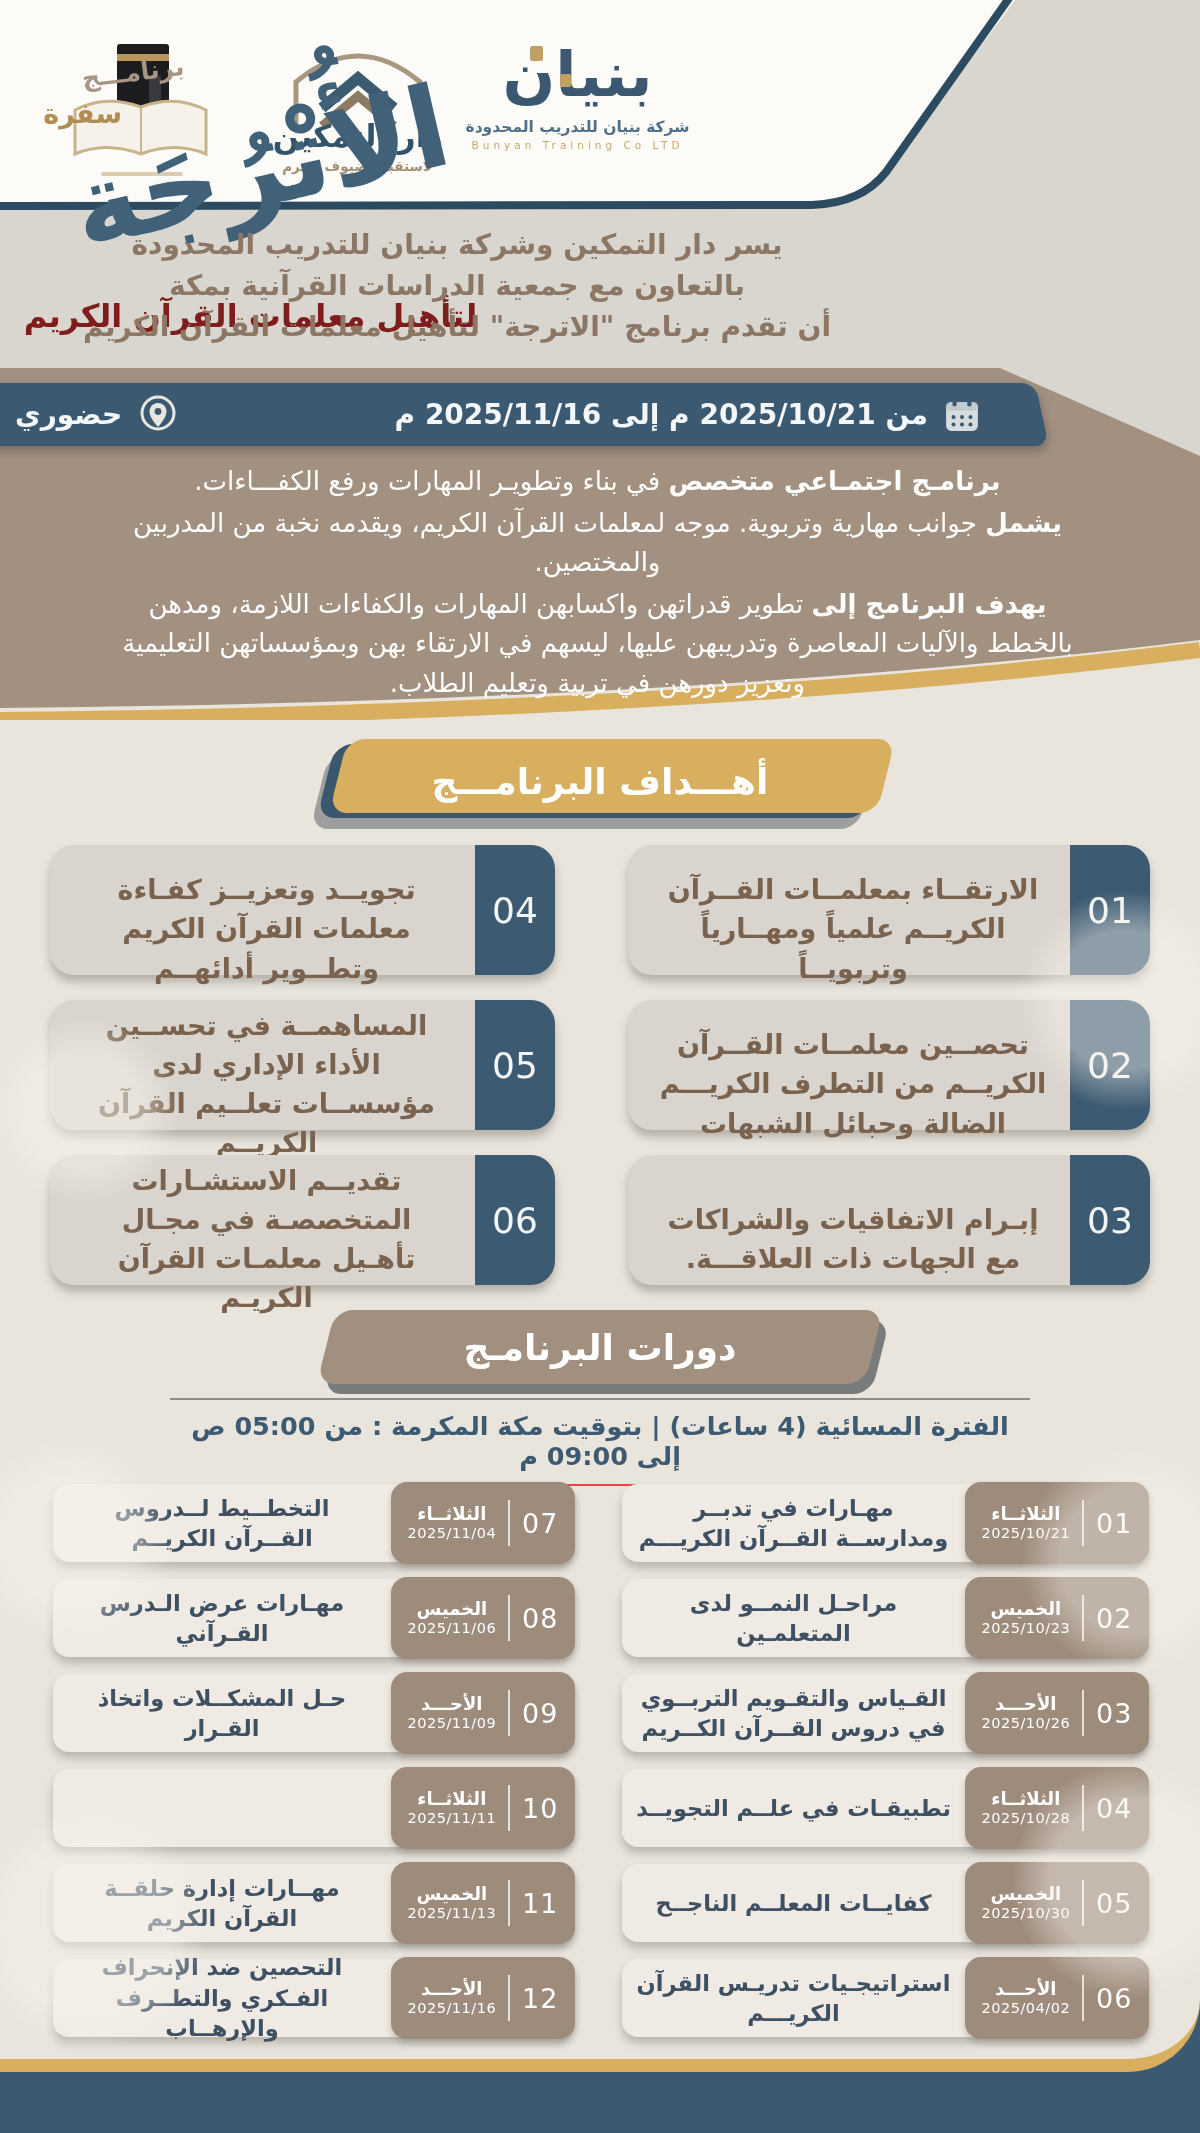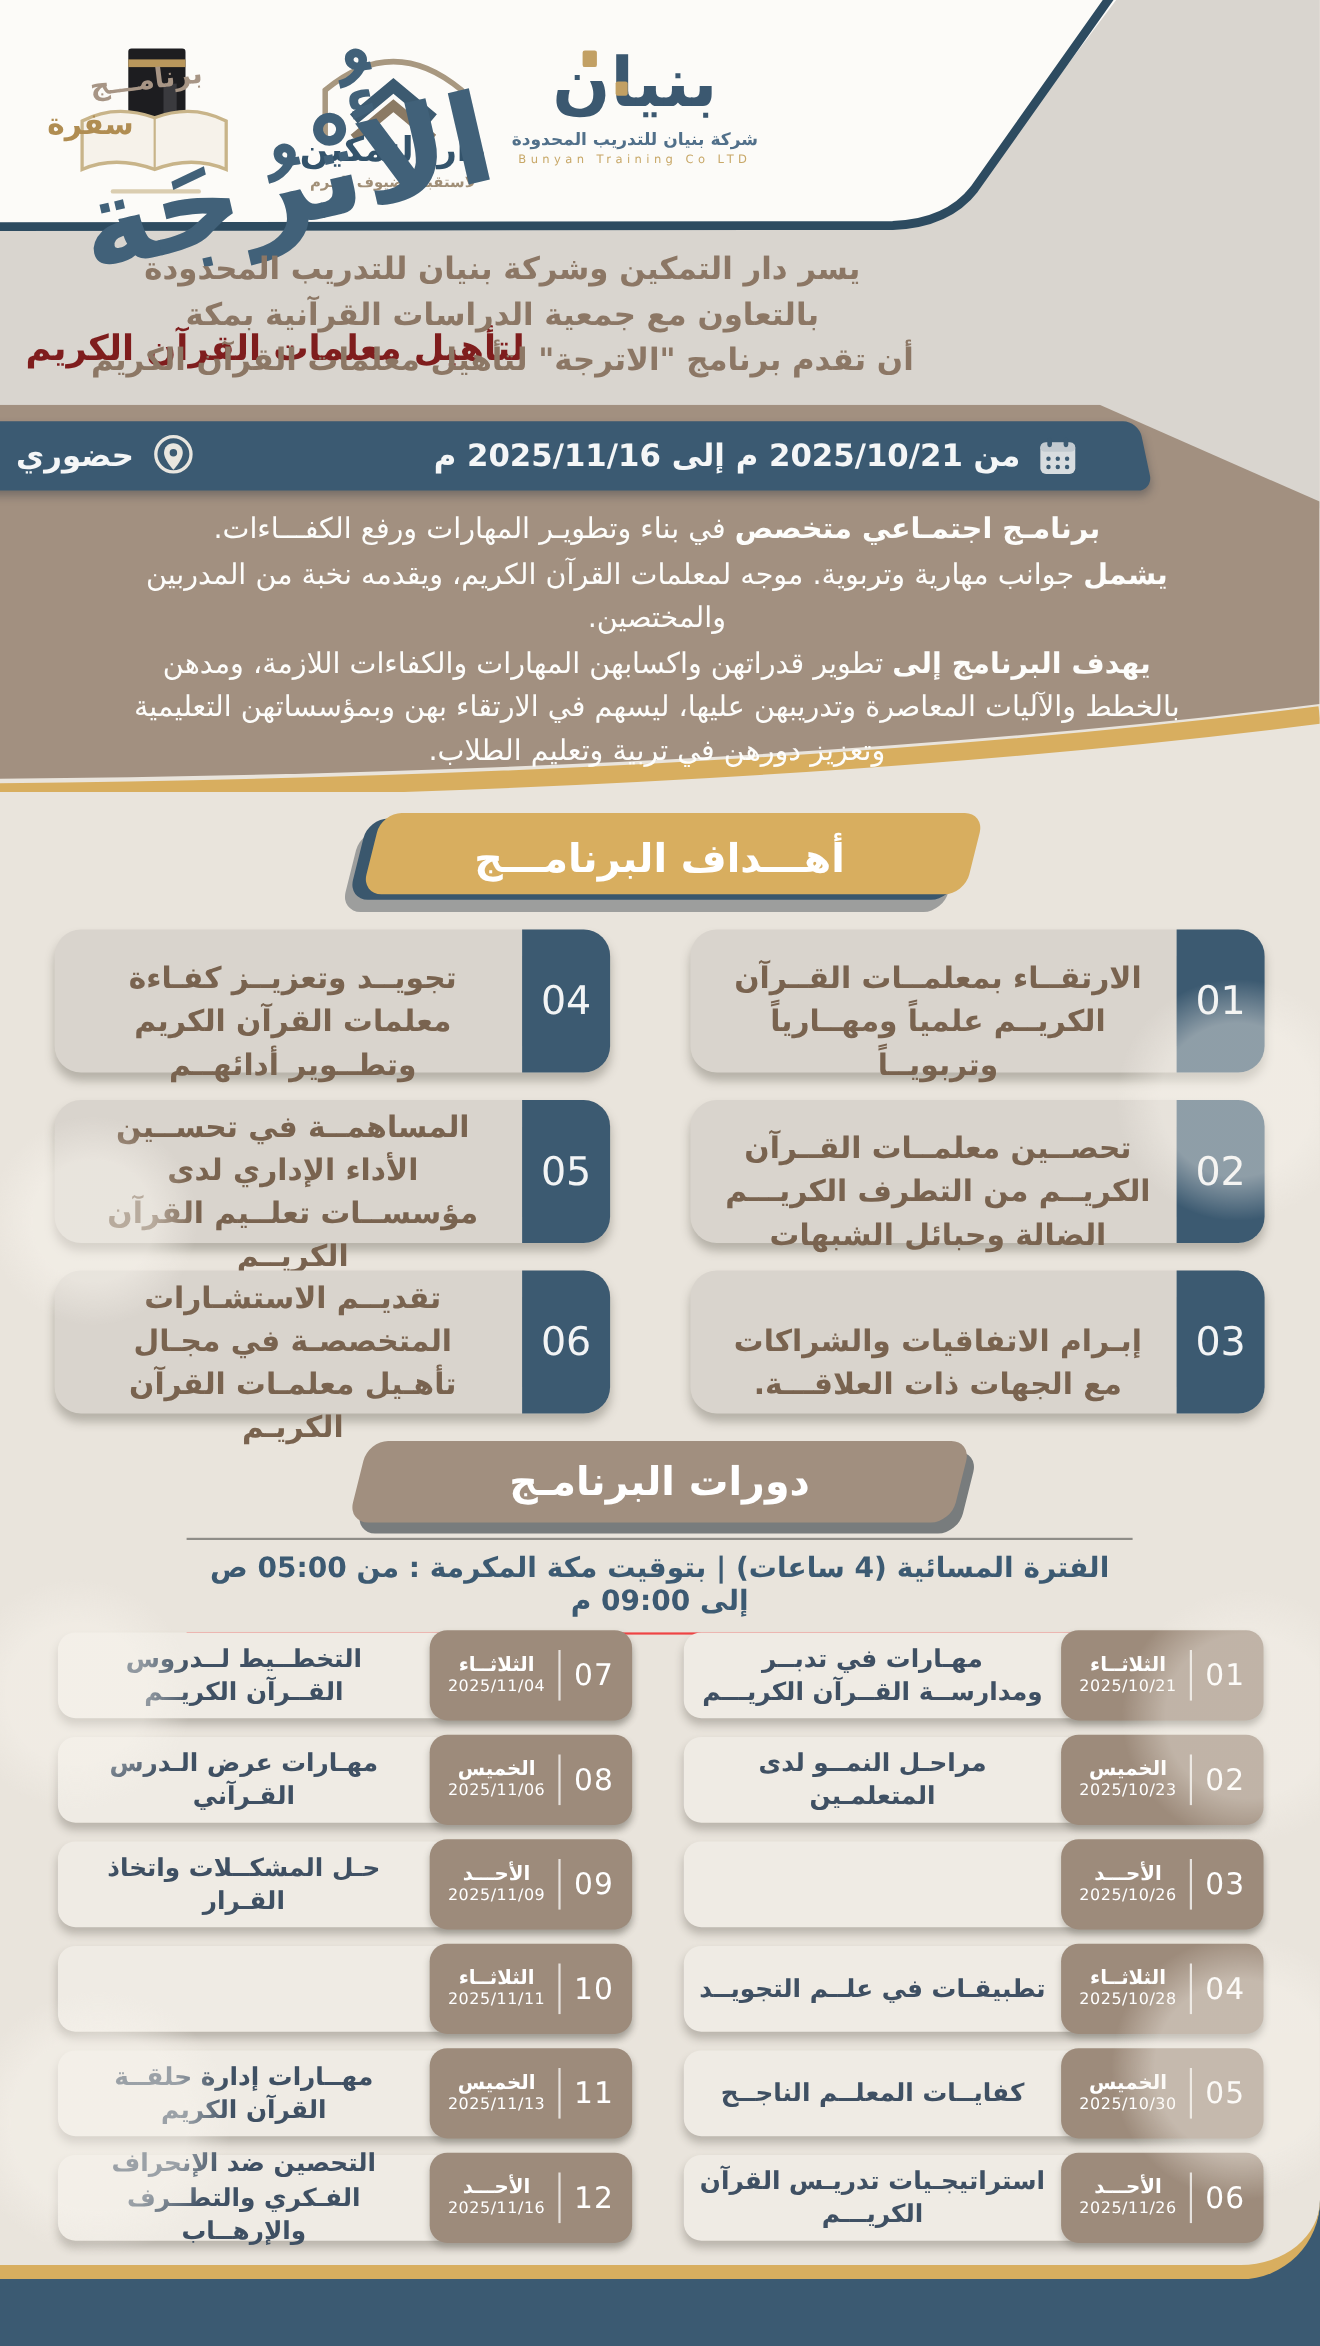--- a/index.html
+++ b/index.html
@@ -283,20 +283,21 @@
 
       <div class="course-card">
         <div class="course-tab">
           <span class="course-num">03</span>
           <i class="tab-divider"></i>
           <span class="daydate">
             <span class="day" style="display:block">الأحـــد</span>
             <span class="cdate" style="display:block">2025/10/26</span>
           </span>
         </div>
+        <div class="course-title">القـياس والتقـويم التربــوي في دروس القــرآن الكــريم</div>
       </div>
       <div class="course-card">
         <div class="course-tab">
           <span class="course-num">09</span>
           <i class="tab-divider"></i>
           <span class="daydate">
             <span class="day" style="display:block">الأحـــد</span>
             <span class="cdate" style="display:block">2025/11/09</span>
           </span>
         </div>
@@ -347,21 +348,21 @@
         </div>
         <div class="course-title">مهــارات إدارة حلقــة القرآن الكريم</div>
       </div>
 
       <div class="course-card">
         <div class="course-tab">
           <span class="course-num">06</span>
           <i class="tab-divider"></i>
           <span class="daydate">
             <span class="day" style="display:block">الأحـــد</span>
-            <span class="cdate" style="display:block">2025/11/26</span>
+            <span class="cdate" style="display:block">2025/04/02</span>
           </span>
         </div>
         <div class="course-title">استراتيجـيات تدريـس القرآن الكريـــم</div>
       </div>
       <div class="course-card">
         <div class="course-tab">
           <span class="course-num">12</span>
           <i class="tab-divider"></i>
           <span class="daydate">
             <span class="day" style="display:block">الأحـــد</span>

